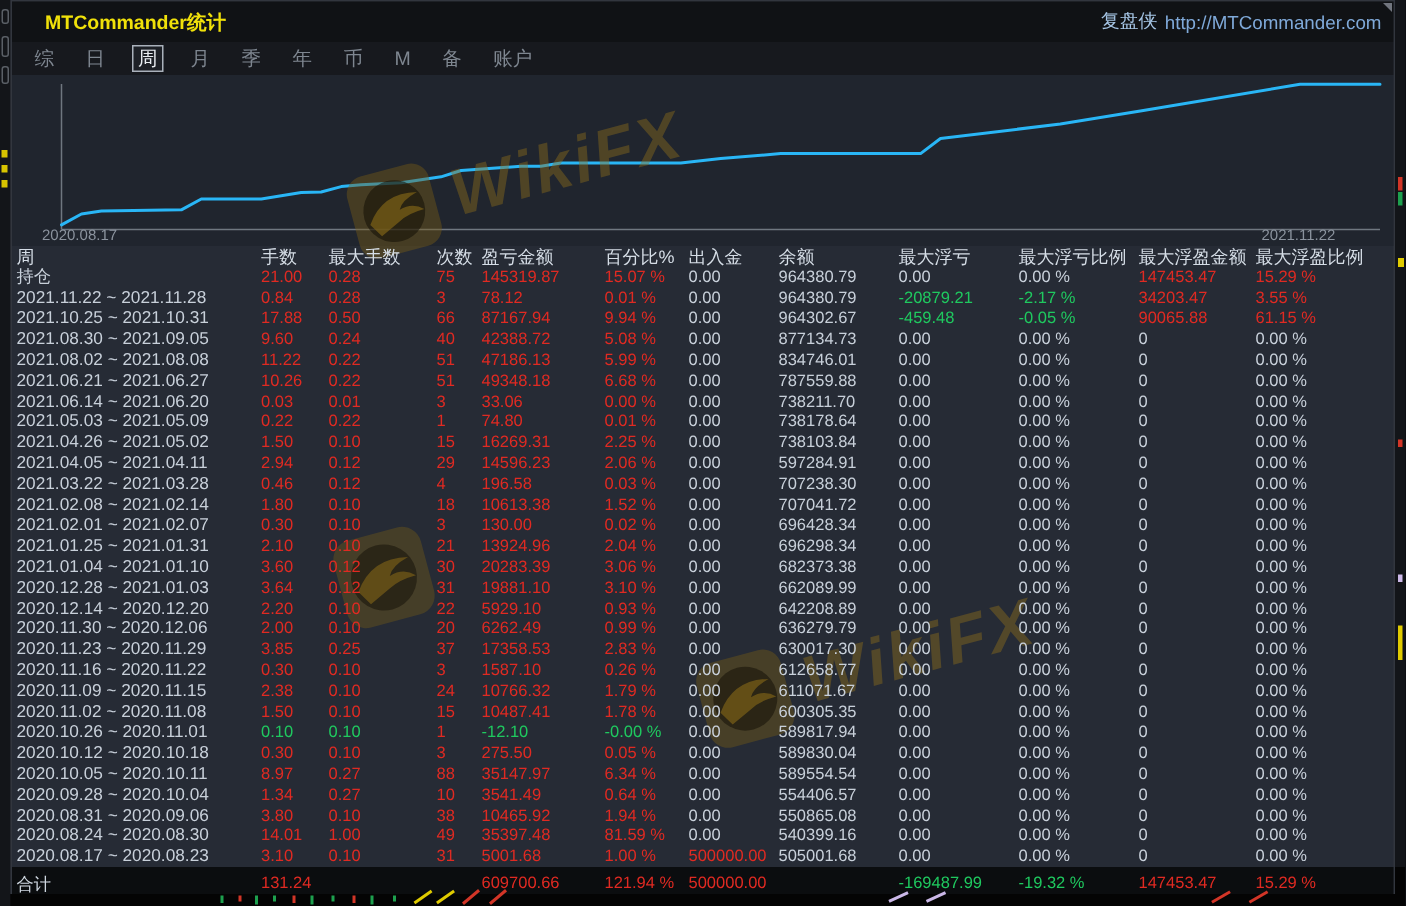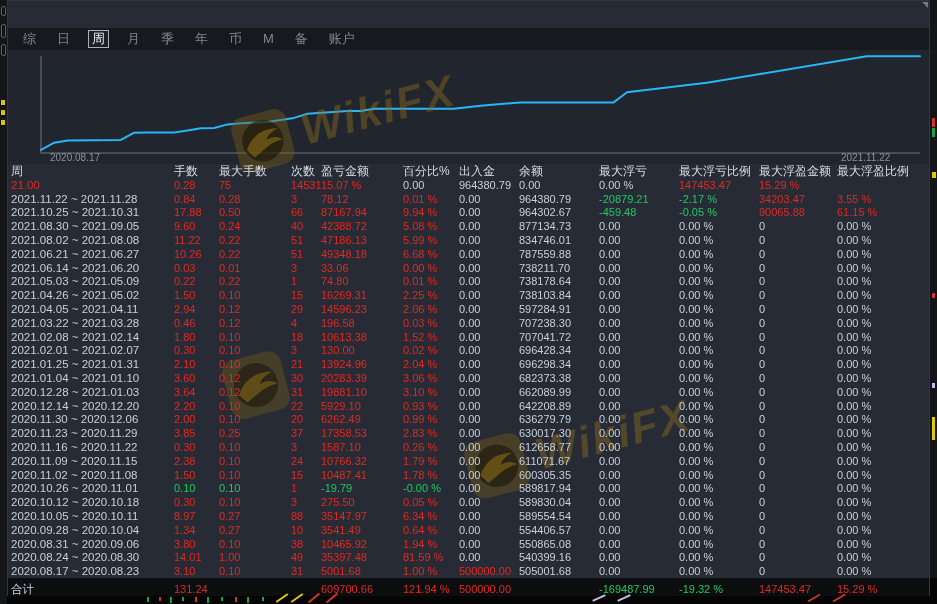--- a/index.html
+++ b/index.html
@@ -40,21 +40,21 @@
   }
   .mtab { color:#7e8690; cursor:default; padding:0 3px; line-height:16px; }
   .mtab.sel { color:#e8ecf1; border:1px solid #aab1bb; background:#1d2026; }
   
   #chart {
     position:absolute; left:0; top:49px; width:921px; height:114px;
     background:#20252e;
   }
   #chart svg { position:absolute; left:0; top:0; }
   .axis-label { position:absolute; font-size:10px; color:#8b939e; top:102px; }
-  #x-start { left:42px; }
+  #x-start { left:20px; }
   #x-end   { left:833px; width:80px; }
   
   .wm { position:absolute; display:flex; align-items:center; gap:10px;
         transform:rotate(-15deg); pointer-events:none; }
   .wm-text { font-size:44px; font-weight:bold; font-style:italic;
              color:rgba(145,112,26,0.42); letter-spacing:2px; }
   
   #table { position:absolute; left:0; top:163px; width:921px; }
   .trow, #thead {
     display:grid;
@@ -81,20 +81,26 @@
     <div class="bracket" style="top:6px; height:10px;"></div>
     <div class="bracket" style="top:24px; height:14px;"></div>
     <div class="bracket" style="top:44px; height:12px;"></div>
     <div class="ydash" style="top:100px;"></div>
     <div class="ydash" style="top:110px;"></div>
     <div class="ydash" style="top:120px;"></div>
   </div>
 
   <div id="win">
 
+    <div id="titlebar">
+      <span id="title">MTCommander统计</span>
+      <span class="spacer"></span>
+      <span id="brand">复盘侠</span>
+      <span id="brand-url">http://MTCommander.com</span>
+    </div>
     <div id="resize-corner"></div>
 
     <div id="menubar">
         <span class="mtab">综</span>
         <span class="mtab">日</span>
         <span class="mtab sel">周</span>
         <span class="mtab">月</span>
         <span class="mtab">季</span>
         <span class="mtab">年</span>
         <span class="mtab">币</span>
@@ -147,20 +153,21 @@
           <div class="cell c-h">百分比%</div>
           <div class="cell c-h">出入金</div>
           <div class="cell c-h">余额</div>
           <div class="cell c-h">最大浮亏</div>
           <div class="cell c-h">最大浮亏比例</div>
           <div class="cell c-h">最大浮盈金额</div>
           <div class="cell c-h">最大浮盈比例</div>
         </div>
       <div id="tbody">
           <div class="trow">
+            <div class="cell c-w">持仓</div>
             <div class="cell c-r">21.00</div>
             <div class="cell c-r">0.28</div>
             <div class="cell c-r">75</div>
             <div class="cell c-r">145319.87</div>
             <div class="cell c-r">15.07 %</div>
             <div class="cell c-w">0.00</div>
             <div class="cell c-w">964380.79</div>
             <div class="cell c-w">0.00</div>
             <div class="cell c-w">0.00 %</div>
             <div class="cell c-r">147453.47</div>
@@ -458,21 +465,21 @@
             <div class="cell c-w">0.00</div>
             <div class="cell c-w">0.00 %</div>
             <div class="cell c-w">0</div>
             <div class="cell c-w">0.00 %</div>
           </div>
           <div class="trow">
             <div class="cell c-w">2020.10.26 ~ 2020.11.01</div>
             <div class="cell c-g">0.10</div>
             <div class="cell c-g">0.10</div>
             <div class="cell c-r">1</div>
-            <div class="cell c-g">-19.79</div>
+            <div class="cell c-g">-12.10</div>
             <div class="cell c-g">-0.00 %</div>
             <div class="cell c-w">0.00</div>
             <div class="cell c-w">589817.94</div>
             <div class="cell c-w">0.00</div>
             <div class="cell c-w">0.00 %</div>
             <div class="cell c-w">0</div>
             <div class="cell c-w">0.00 %</div>
           </div>
           <div class="trow">
             <div class="cell c-w">2020.10.12 ~ 2020.10.18</div>

